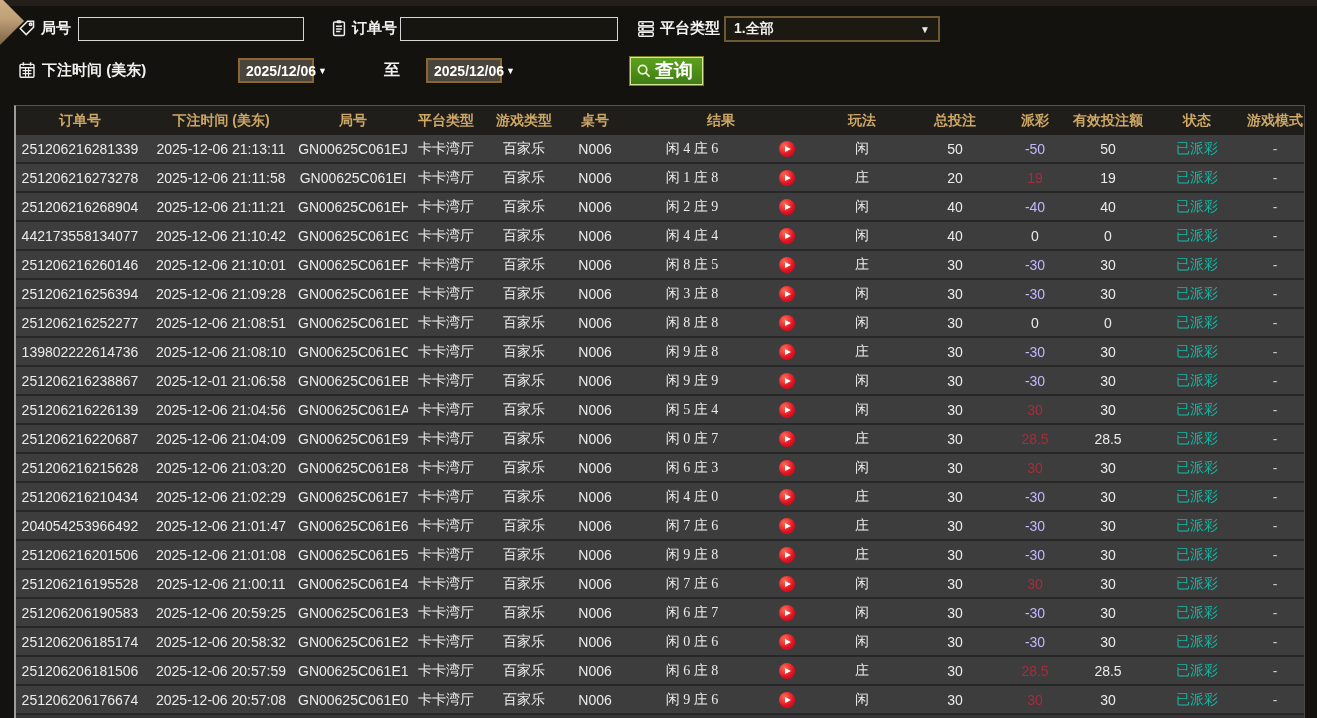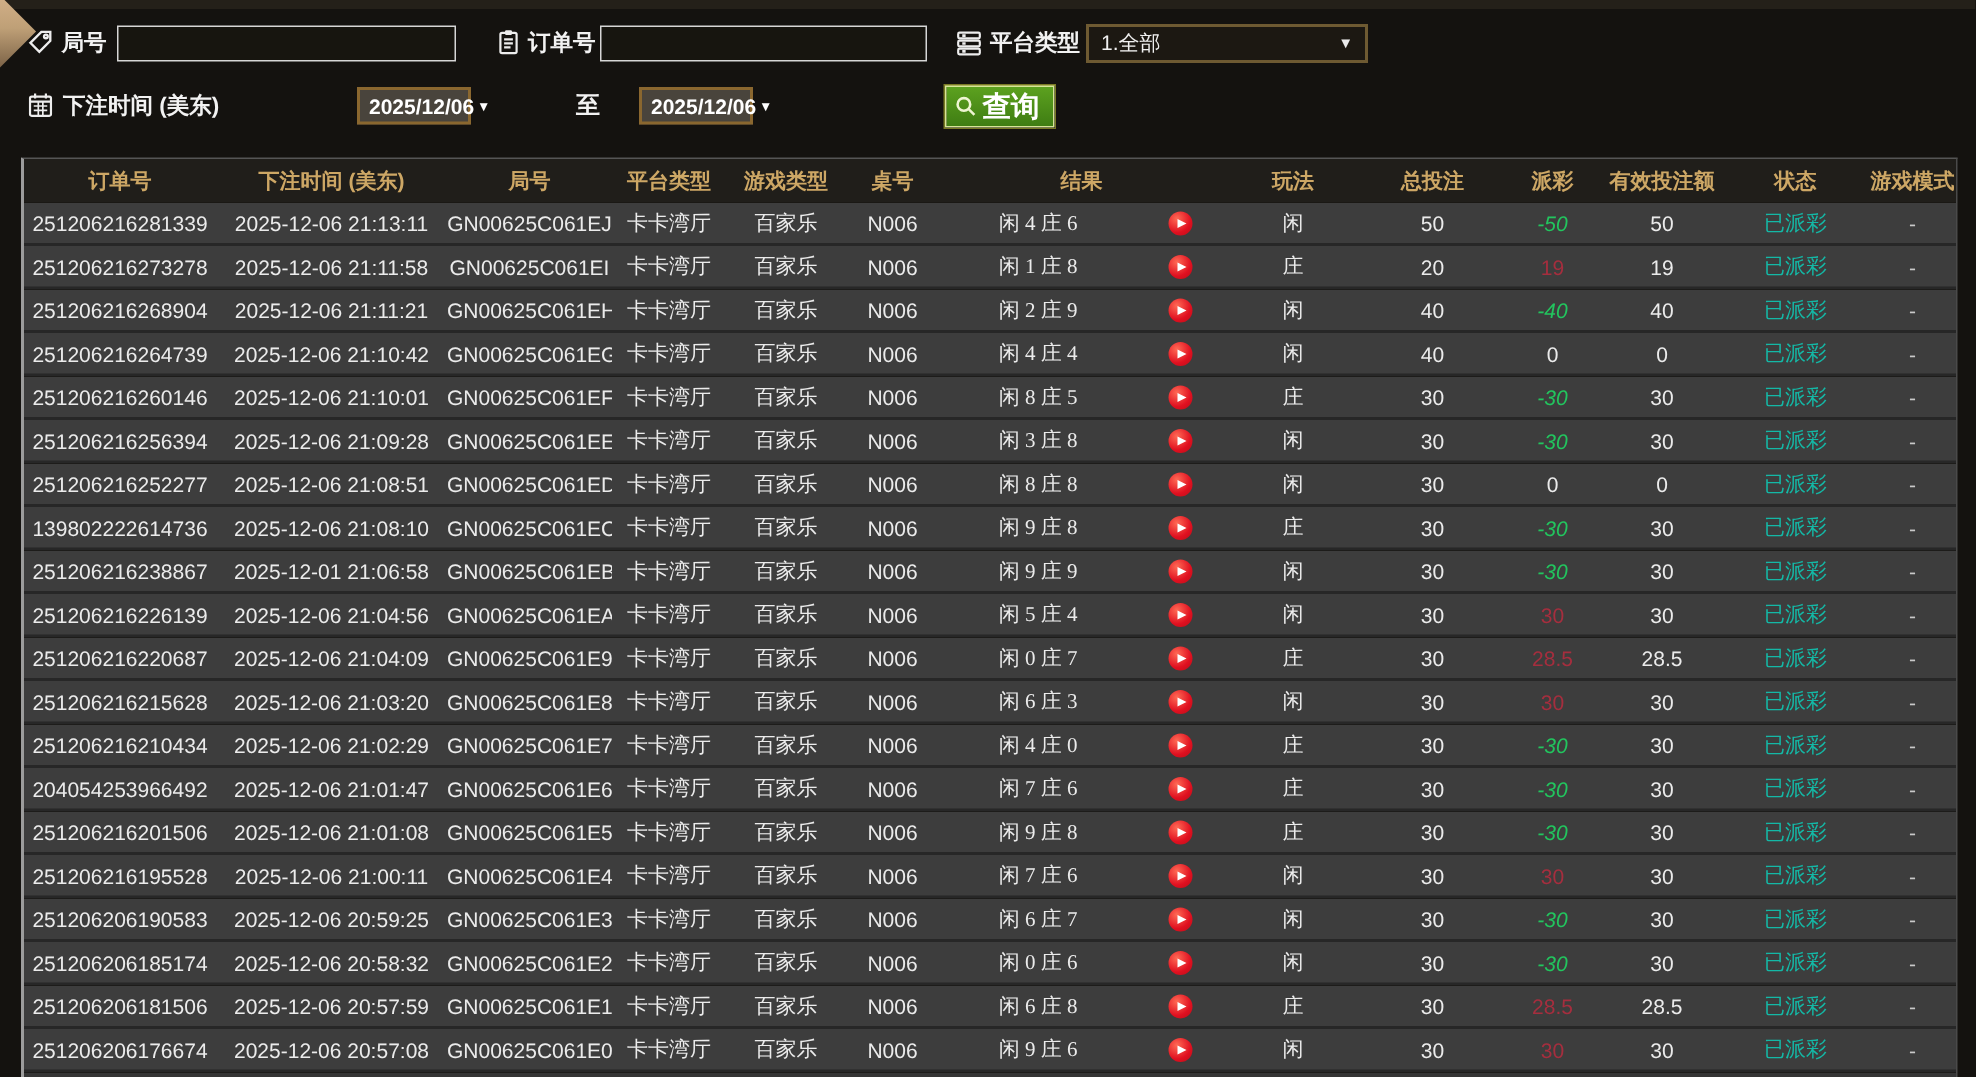--- a/index.html
+++ b/index.html
@@ -55,21 +55,21 @@
     text-align:center;padding:0;white-space:nowrap;overflow:hidden;
   }
   tbody td{
     height:27px;background:#3d3d3d;color:#ebebeb;font-size:14px;text-align:center;
     border-bottom:2px solid #272727;padding:0;white-space:nowrap;overflow:hidden;
   }
   tr.subtotal td{
     background:#353535;border-top:2px solid #8f8f8f;border-bottom:none;height:28px;
     color:#e6e000;font-weight:bold;
   }
-  .pay-neg{color:#22c55e;font-style:italic;}
+  .pay-neg{color:#c4b5fd;}
   .pay-pos{color:#a52e3e;}
   .pay-zero{color:#ebebeb;}
   .status-ok{color:#14b8a6;}
   .mode-dash{color:#c9c9c9;}
   .res-wrap{display:grid;grid-template-columns:1fr 58px;align-items:center;height:27px;font-family:Liberation Serif, serif;}
   .res-text{text-align:center;}
   .play-cell{display:flex;justify-content:center;align-items:center;}
   .play-btn{
     display:inline-flex;align-items:center;justify-content:center;
     width:16px;height:16px;border-radius:50%;cursor:pointer;
@@ -107,21 +107,21 @@
 
 <span class="ficon" style="left:637px;top:20px;">
   <svg width="18" height="18" viewBox="0 0 16 16" fill="none" stroke="#ededed" stroke-width="1.3">
     <rect x="1.6" y="1.6" width="12.8" height="3.4" rx="0.8"></rect>
     <rect x="1.6" y="6.3" width="12.8" height="3.4" rx="0.8"></rect>
     <rect x="1.6" y="11" width="12.8" height="3.4" rx="0.8"></rect>
     <path d="M4 3.3 H6 M4 8 H6 M4 12.7 H6" stroke-width="1.6"></path>
   </svg>
 </span>
 <span class="flabel" style="left:660px;top:19px;">平台类型</span>
-<div class="dropdown" style="left:724px;top:16px;width:188px;">
+<div class="dropdown" style="left:724px;top:16px;width:216px;font-weight:bold;">
   <span>1.全部</span>
   <span class="dd-caret">▼</span>
 </div>
 
 <span class="ficon" style="left:18px;top:61px;">
   <svg width="18" height="18" viewBox="0 0 16 16" fill="none" stroke="#ededed" stroke-width="1.3">
     <rect x="1.8" y="3" width="12.4" height="11.4" rx="1"></rect>
     <path d="M4.8 1.2 V4.2 M11.2 1.2 V4.2 M1.8 6 H14.2"></path>
     <path d="M4 8.6 H12 M4 11.2 H12 M6.7 6 V14 M9.4 6 V14" stroke-width="1"></path>
   </svg>
@@ -247,21 +247,21 @@
             </div>
           </td>
           <td>闲</td>
           <td>40</td>
           <td class="pay-neg">-40</td>
           <td>40</td>
           <td class="status-ok">已派彩</td>
           <td class="mode-dash">-</td>
         </tr>
         <tr>
-          <td>251206216264739</td>
+          <td>442173558134077</td>
           <td>2025-12-06 21:10:42</td>
           <td>GN00625C061EG</td>
           <td>卡卡湾厅</td>
           <td>百家乐</td>
           <td>N006</td>
           <td>
             <div class="res-wrap">
               <span class="res-text">闲 4 庄 4</span>
               <span class="play-cell">
                 <span class="play-btn">

